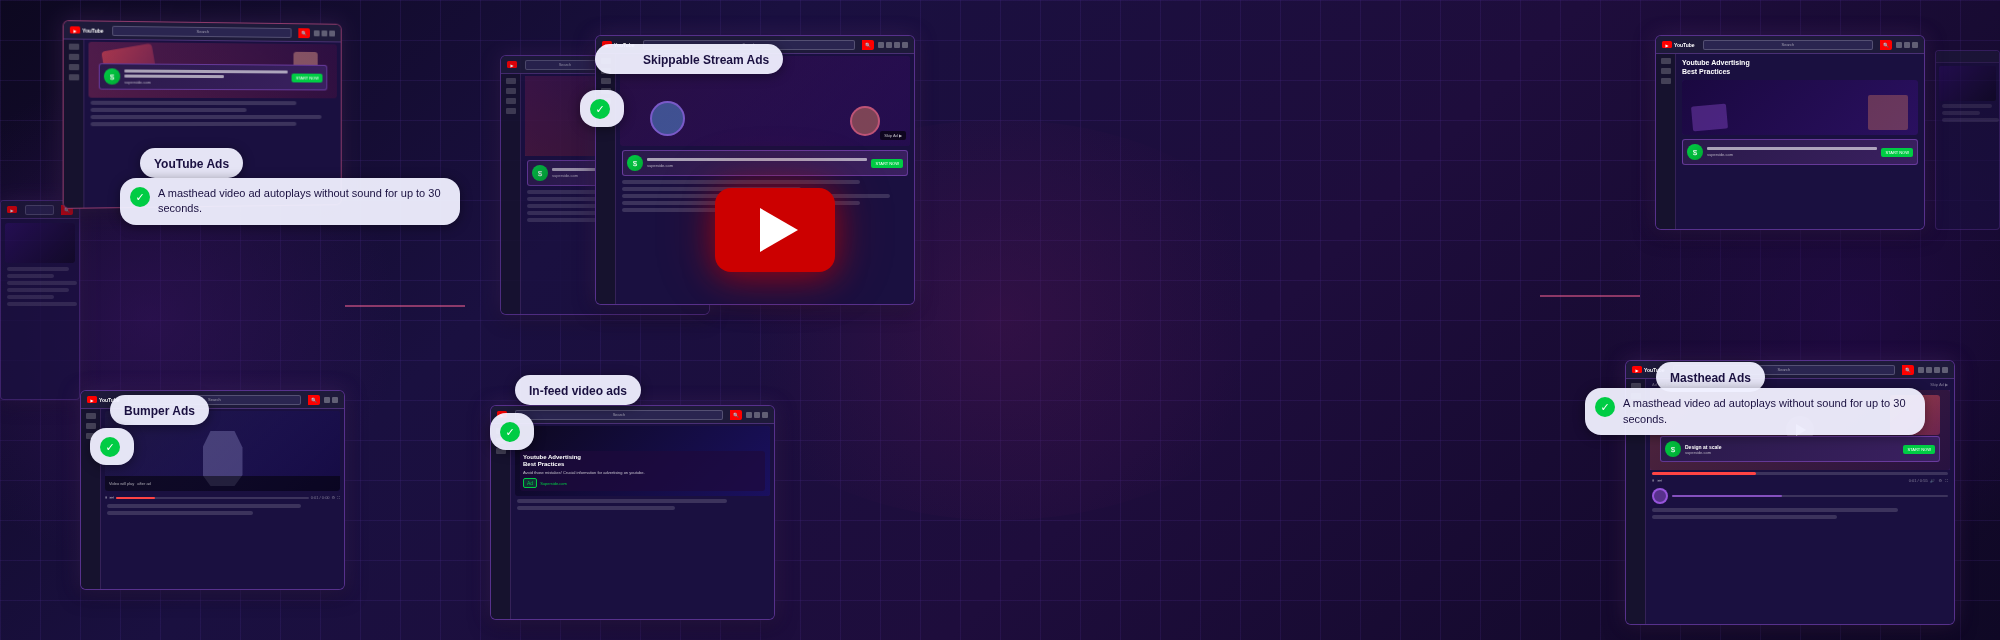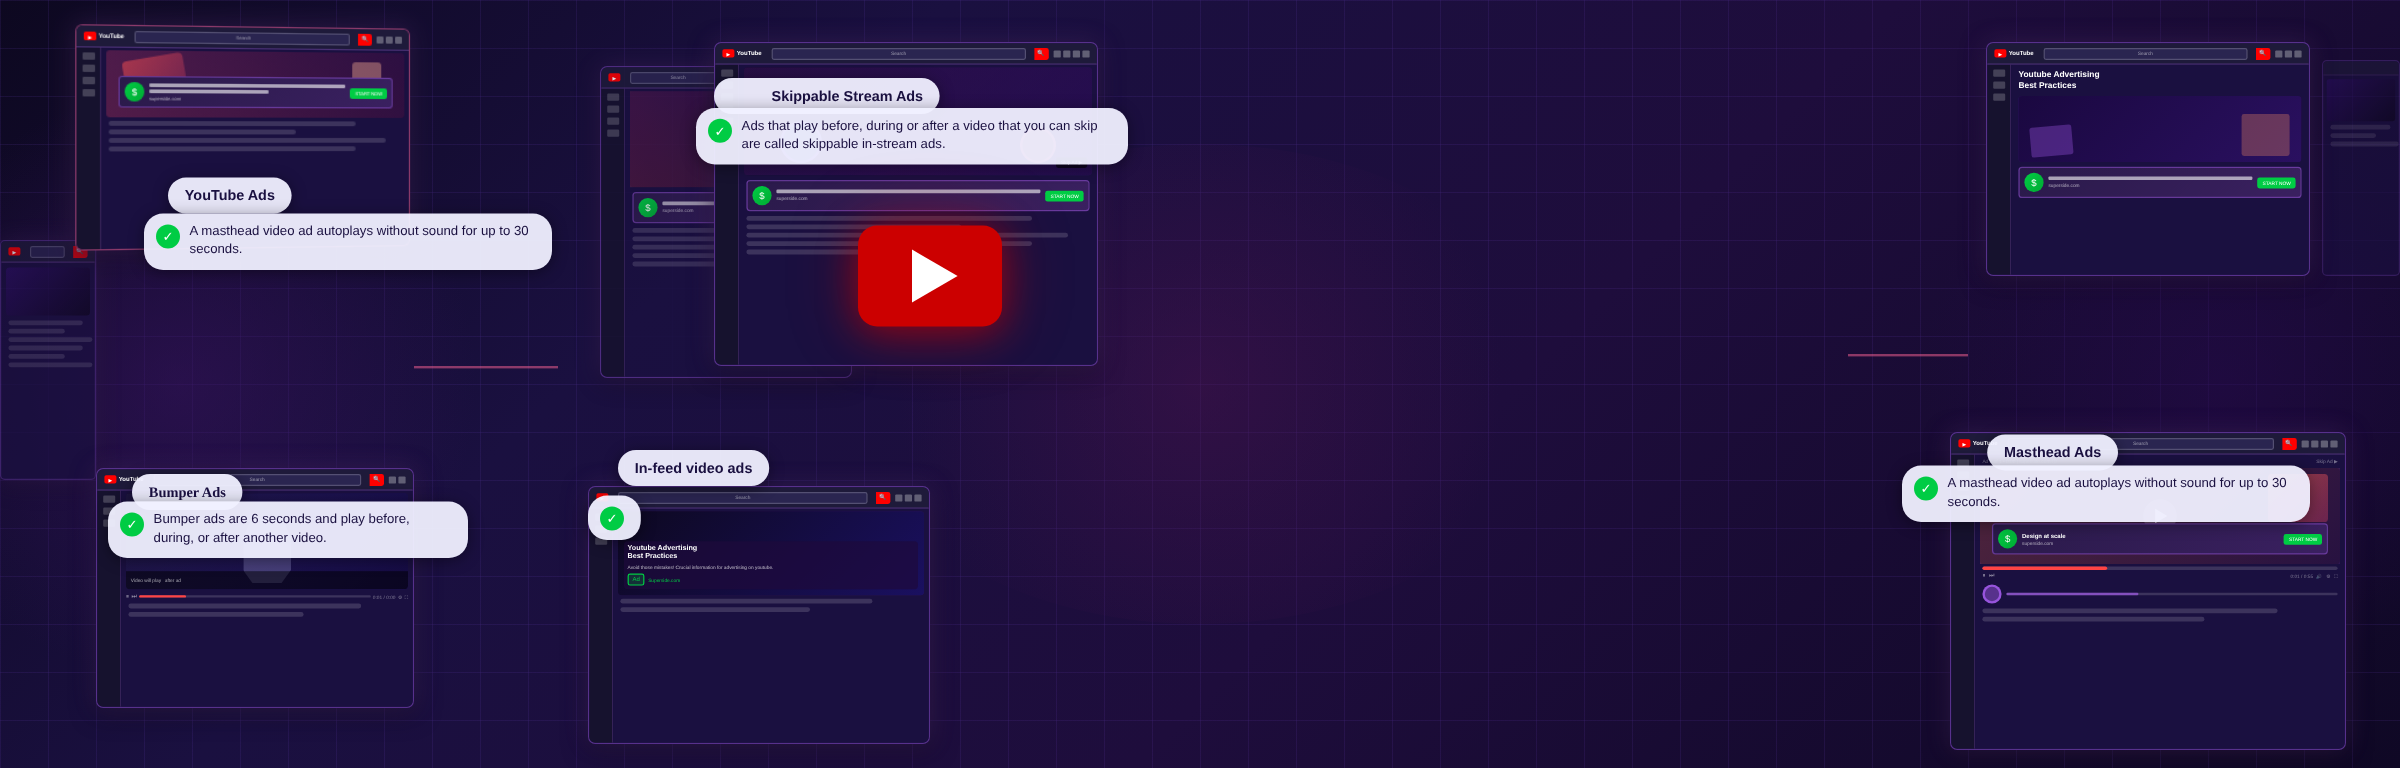--- a/index.html
+++ b/index.html
@@ -598,27 +598,26 @@
       </div>
       <div class="content-bar medium"></div>
       <div class="content-bar short"></div>
       <div class="content-bar full"></div>
       <div class="content-bar medium"></div>
       <div class="content-bar short"></div>
     </div>
   </div>
 </div>
 
-<div class="tooltip-bubble" style="top:65px; left:595px; z-index:30;padding-left:48px;">
+<div class="tooltip-bubble" style="top:44px; left:595px; z-index:30;padding-left:48px;">
   <span class="tooltip-title">Skippable Stream Ads</span>
 </div>
 
 <div class="tooltip-check-bubble" style="top:90px; left:580px; z-index:30; max-width:360px;">
   <div class="check-circle">✓</div>
-  <div class="tooltip-check-text">Ads that play before, during or after a video that you can skip are called skippable in-stream ads.</div>
 </div>
 
 <div class="yt-screen" style="top:55px; left:500px; width:210px; height:260px; z-index:5; opacity:0.85;">
   <div class="yt-topbar">
     <div class="yt-logo">
         <div class="yt-logo-rect"></div>
       </div>
     <div class="yt-search" style="max-width:80px;">
         <div class="yt-search-text">Search</div>
       </div>
@@ -746,27 +745,26 @@
         <div style="font-size:4px; color:rgba(255,255,255,0.4);">0:01 / 0:00</div>
         <div style="font-size:4px; color:rgba(255,255,255,0.4);">⚙</div>
         <div style="font-size:4px; color:rgba(255,255,255,0.4);">⛶</div>
       </div>
       <div class="content-bar medium"></div>
       <div class="content-bar short"></div>
     </div>
   </div>
 </div>
 
-<div class="tooltip-bubble" style="bottom:215px; left:110px; z-index:20;font-family:Liberation Serif, serif;">
+<div class="tooltip-bubble" style="bottom:215px; left:110px; z-index:20;">
   <span class="tooltip-title">Bumper Ads</span>
 </div>
 
 <div class="tooltip-check-bubble" style="bottom:175px; left:90px; z-index:20; max-width:300px;">
   <div class="check-circle">✓</div>
-  <div class="tooltip-check-text">Bumper ads are 6 seconds and play before, during, or after another video.</div>
 </div>
 
 <div class="yt-screen" style="bottom:20px; left:490px; width:285px; height:215px; z-index:8;">
   <div class="yt-topbar">
     <div class="yt-logo">
         <div class="yt-logo-rect"></div>
       </div>
     <div class="yt-search">
         <div class="yt-search-text">Search</div>
       </div>

